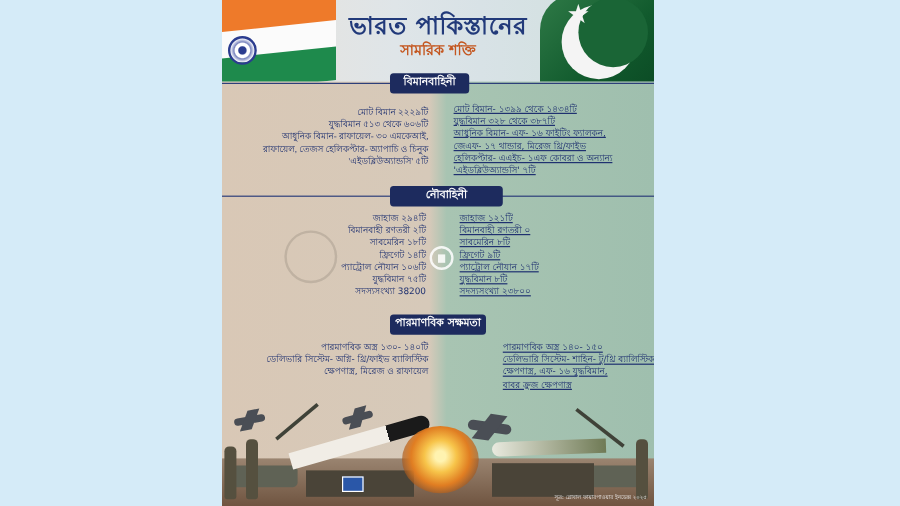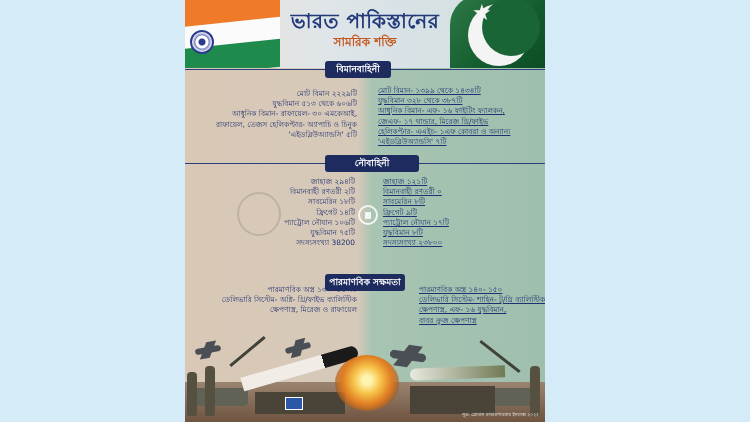--- a/index.html
+++ b/index.html
@@ -92,21 +92,21 @@
         <div class="moon-cut"></div>
       </div>
     <div class="star">★</div>
   </div>
 
   <div class="title-main">ভারত পাকিস্তানের</div>
   <div class="title-sub">সামরিক শক্তি</div>
 
   <div class="section-line" style="top:69px;"></div>
   <div class="section-pill" style="left:140px; top:61px; width:66px;">বিমানবাহিনী</div>
-  <div class="col left" style="right:188px; top:89px;">
+  <div class="col left" style="right:188px; top:89px;font-family:Liberation Serif, serif;">
     <div>মোট বিমান ২২২৯টি</div>
     <div>যুদ্ধবিমান ৫১৩ থেকে ৬০৬টি</div>
     <div>আধুনিক বিমান- রাফায়েল- ৩০ এমকেআই,</div>
     <div>রাফায়েল, তেজস হেলিকপ্টার- অ্যাপাচি ও চিনুক</div>
     <div>'এইডব্লিউঅ্যান্ডসি' ৫টি</div>
   </div>
   <div class="col right" style="left:193px; top:86px;">
     <div>মোট বিমান- ১৩৯৯ থেকে ১৪৩৪টি</div>
     <div>যুদ্ধবিমান ৩২৮ থেকে ৩৮৭টি</div>
     <div>আধুনিক বিমান- এফ- ১৬ ফাইটিং ফ্যালকন,</div>
@@ -133,21 +133,21 @@
   <div class="col right" style="left:198px; top:177px;">
     <div>জাহাজ ১২১টি</div>
     <div>বিমানবাহী রণতরী ০</div>
     <div>সাবমেরিন ৮টি</div>
     <div>ফ্রিগেট ৯টি</div>
     <div>প্যাট্রোল নৌযান ১৭টি</div>
     <div>যুদ্ধবিমান ৮টি</div>
     <div>সদস্যসংখ্যা ২৩৮০০</div>
   </div>
 
-  <div class="section-pill" style="left:140px; top:274px; width:80px;">পারমাণবিক সক্ষমতা</div>
+  <div class="section-pill" style="left:140px; top:262px; width:80px;">পারমাণবিক সক্ষমতা</div>
   <div class="col left" style="right:188px; top:285px;">
     <div>পারমাণবিক অস্ত্র ১৩০- ১৪০টি</div>
     <div>ডেলিভারি সিস্টেম- অগ্নি- থ্রি/ফাইভ ব্যালিস্টিক</div>
     <div>ক্ষেপণাস্ত্র, মিরেজ ও রাফায়েল</div>
   </div>
   <div class="col right" style="left:198px; top:285px;margin-left:36px;">
     <div>পারমাণবিক অস্ত্র ১৪০- ১৫০</div>
     <div>ডেলিভারি সিস্টেম- শাহিন- টু/থ্রি ব্যালিস্টিক</div>
     <div>ক্ষেপণাস্ত্র, এফ- ১৬ যুদ্ধবিমান,</div>
     <div>বাবর ক্রুজ ক্ষেপণাস্ত্র</div>

